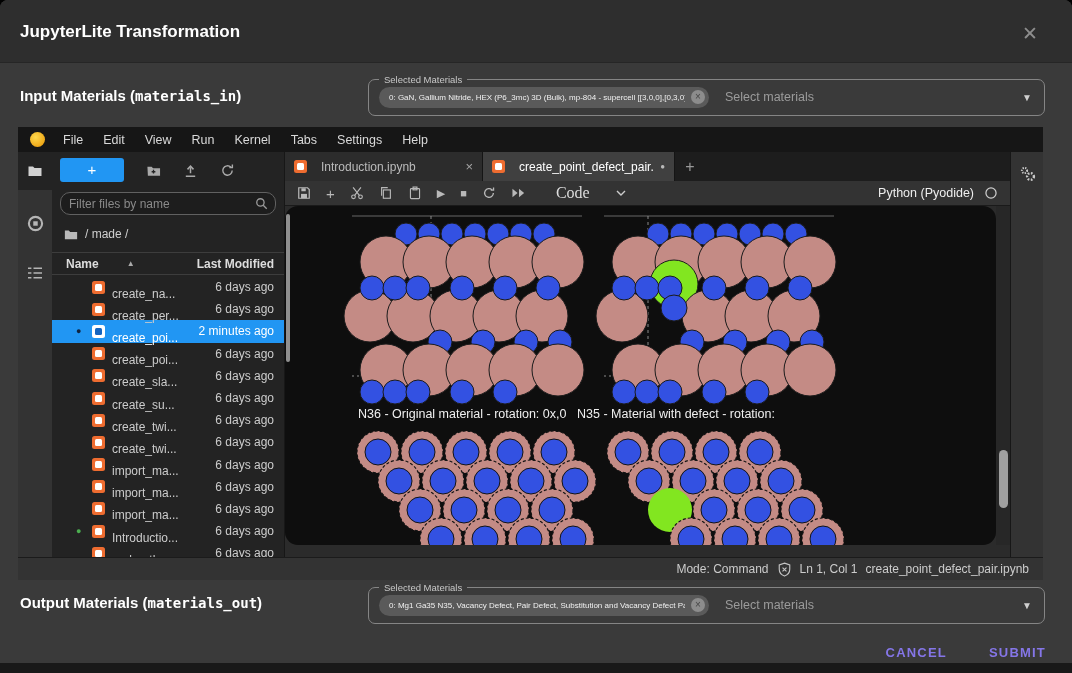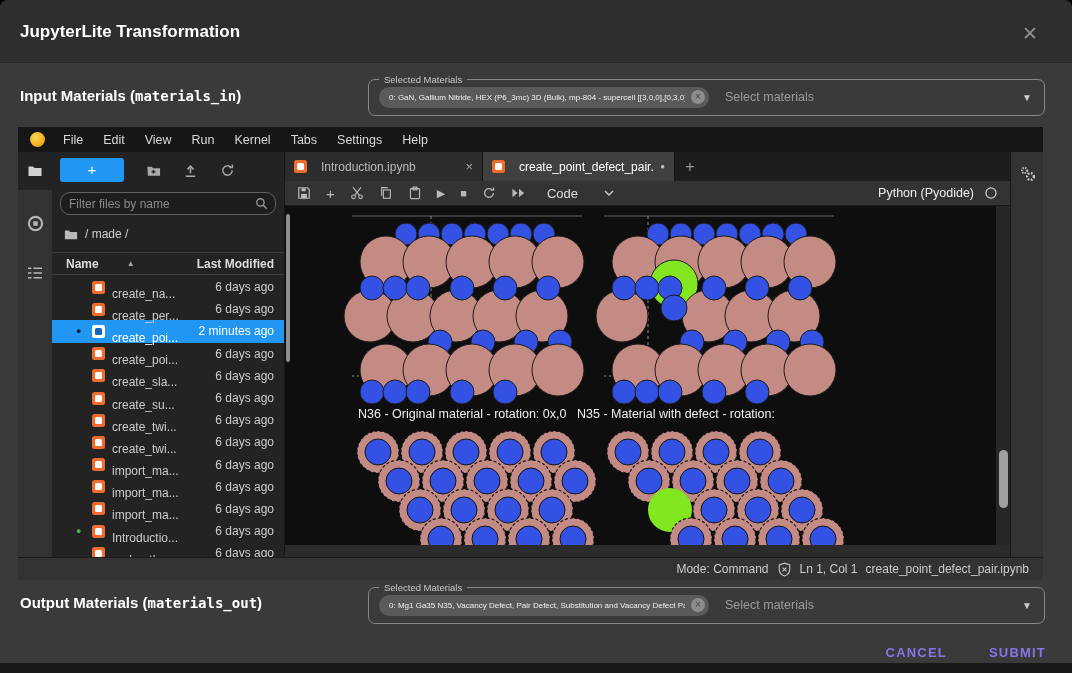--- a/index.html
+++ b/index.html
@@ -63,23 +63,23 @@
   .tabbar { position:absolute; top:0; left:0; right:0; height:29px; background:#1d1d1d; display:flex; }
   .tab { height:29px; display:flex; align-items:center; gap:7px; padding:0 9px; border-right:1px solid #151515; cursor:pointer; }
   .tab.inactive { background:#2c2c2c; color:#bbb; width:198px; }
   .tab.active { background:#404040; color:#fff; width:192px; }
   .tab .tab-label { flex:1; font-size:12px; white-space:nowrap; overflow:hidden; }
   .tab .tab-close { color:#a5a5a5; font-size:13px; }
   .tab .dirty-dot { color:#b9b9b9; font-size:8px; }
   .tab-plus { width:30px; height:29px; color:#999; font-size:16px; display:flex; align-items:center; justify-content:center; cursor:pointer; }
   .nbtoolbar { position:absolute; top:29px; left:0; right:0; height:25px; background:#333; border-bottom:1px solid #1a1a1a; display:flex; align-items:center; gap:15px; padding:0 12px 0 12px; color:#b9b9b9; }
   .tb-ic { display:flex; align-items:center; cursor:pointer; color:#b9b9b9; font-size:12px; }
-  .celltype { color:#ddd; font-size:13px; margin-left:6px; display:flex; align-items:center; gap:26px; cursor:pointer; }
+  .celltype { color:#ddd; font-size:16px; margin-left:15px; display:flex; align-items:center; gap:26px; cursor:pointer;font-family:Liberation Serif, serif; }
   .tb-right { margin-left:auto; display:flex; align-items:center; gap:10px; color:#eee; font-size:12.5px; }
-  .nbcontent { position:absolute; top:54px; left:0; right:14px; bottom:12px; background:#0e0e0e; overflow:hidden; }
+  .nbcontent { position:absolute; top:54px; left:0; right:14px; bottom:12px; background:#0e0e0e; overflow:hidden;border-radius:13px; }
   .cell-bar { position:absolute; left:1px; top:8px; width:4px; height:148px; background:#8f8f8f; border-radius:2px; }
   .nbscroll { position:absolute; top:54px; right:0; width:14px; bottom:12px; background:#272727; }
   .nbscroll .thumb { position:absolute; left:2.5px; top:244px; width:9px; height:58px; background:#a0a0a0; border-radius:5px; cursor:pointer; }
   .rightbar { width:33px; background:#333; border-left:1px solid #171717; position:relative; flex:none; }
   .gears { position:absolute; top:14px; left:8px; cursor:pointer; }
 
   .statusbar { position:absolute; left:0; right:0; bottom:0; height:23px; background:#333; border-top:1px solid #1b1b1b; display:flex; align-items:center; font-size:12px; color:#ccc; padding:0 14px 0 20px; }
   .sb-left { display:flex; align-items:center; gap:12px; }
   .toggle { width:33px; height:15px; border-radius:8px; background:#5d5d5d; position:relative; cursor:pointer; }
   .toggle .knob { position:absolute; left:1px; top:1px; width:13px; height:13px; border-radius:50%; background:#262626; }

